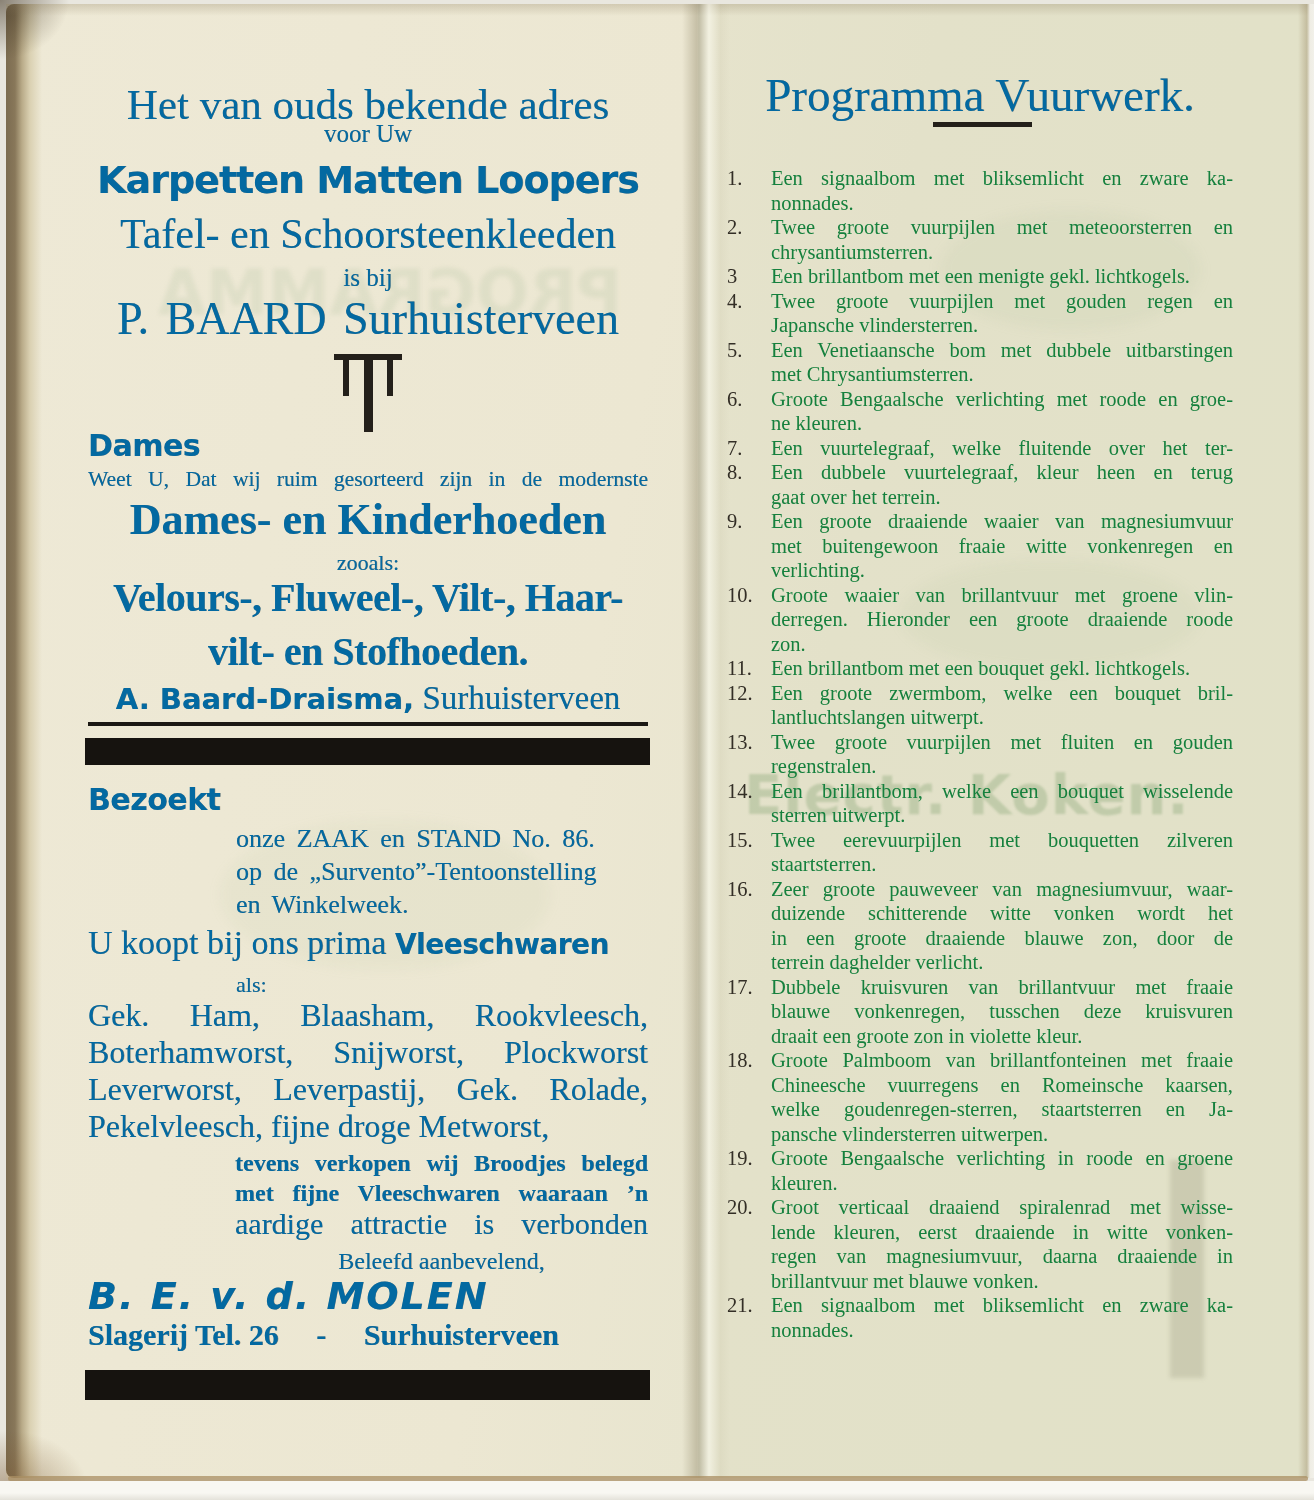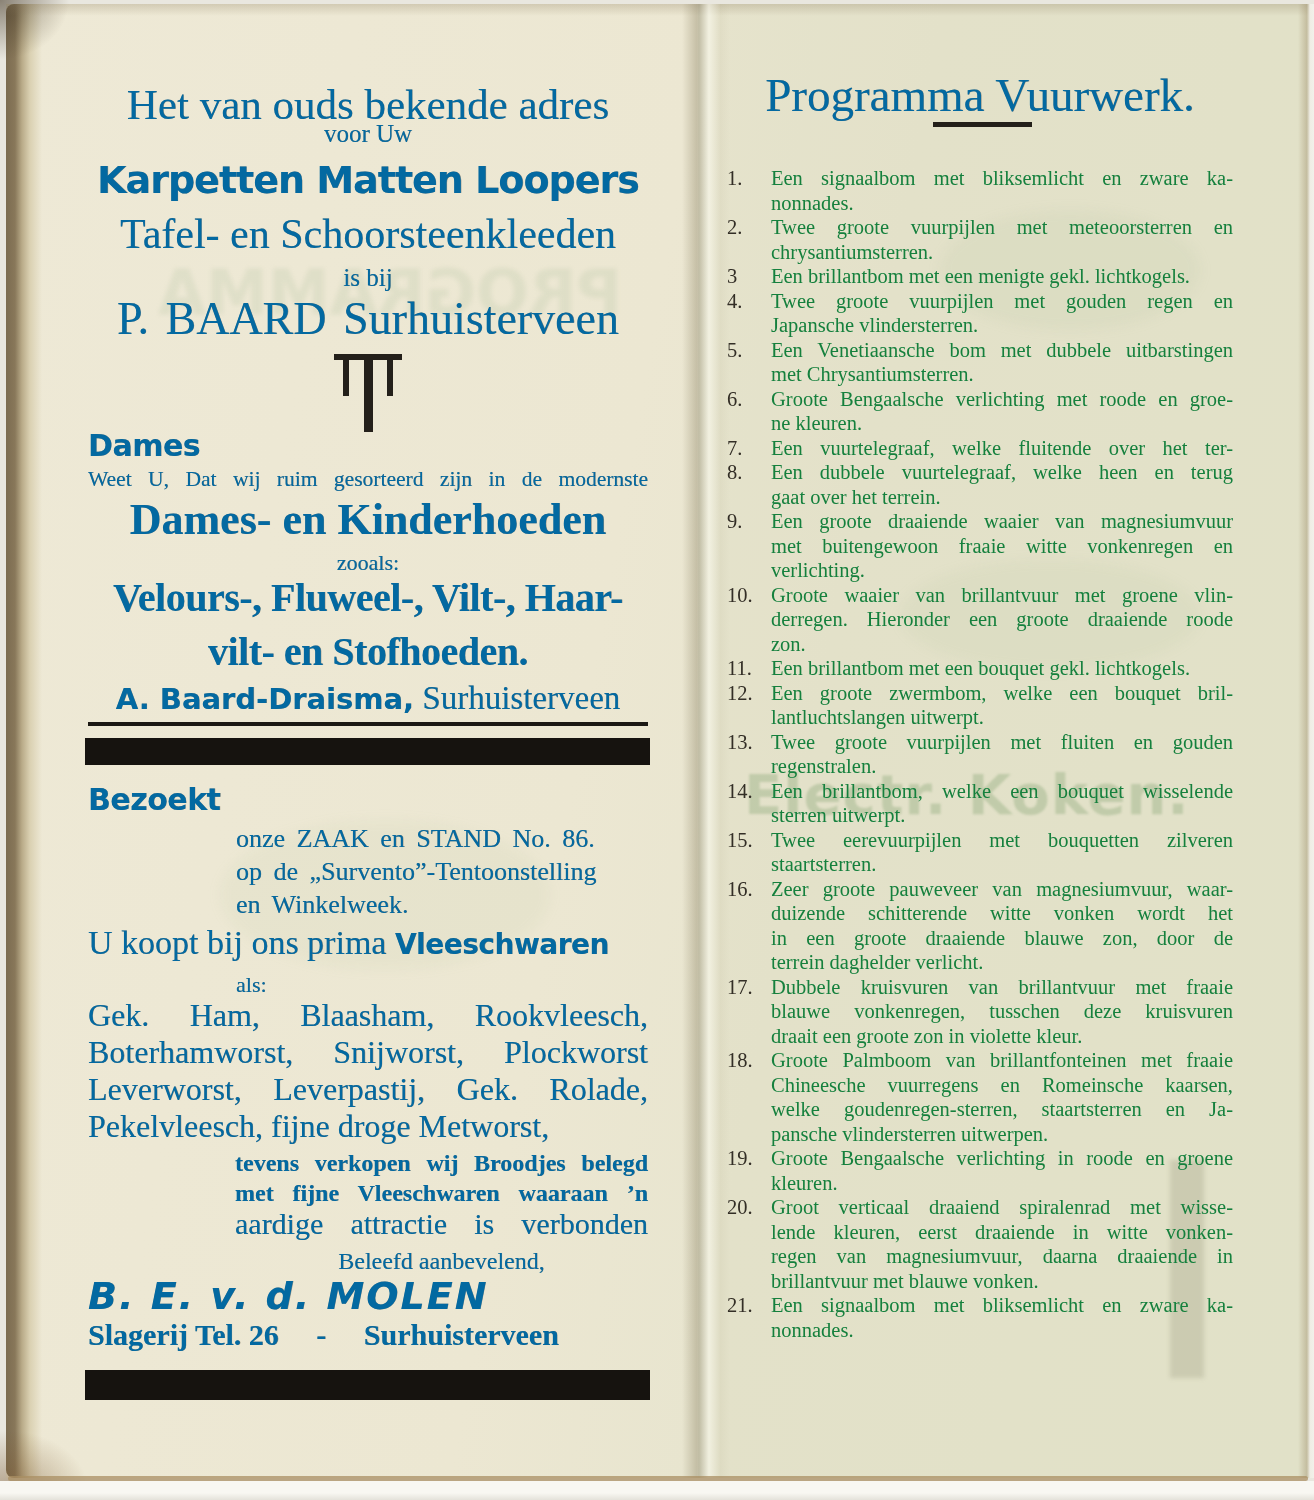--- a/index.html
+++ b/index.html
@@ -209,21 +209,21 @@
     </div>
     <div class="item-row">
       <div class="item-num">7.</div>
       <div class="item-text">
         <div class="item-line jst">Een vuurtelegraaf, welke fluitende over het ter-</div>
       </div>
     </div>
     <div class="item-row">
       <div class="item-num">8.</div>
       <div class="item-text">
-        <div class="item-line jst">Een dubbele vuurtelegraaf, welke heen en terug</div>
+        <div class="item-line jst">Een dubbele vuurtelegraaf, kleur heen en terug</div>
         <div class="item-line">gaat over het terrein.</div>
       </div>
     </div>
     <div class="item-row">
       <div class="item-num">9.</div>
       <div class="item-text">
         <div class="item-line jst">Een groote draaiende waaier van magnesiumvuur</div>
         <div class="item-line jst">met buitengewoon fraaie witte vonkenregen en</div>
         <div class="item-line">verlichting.</div>
       </div>

